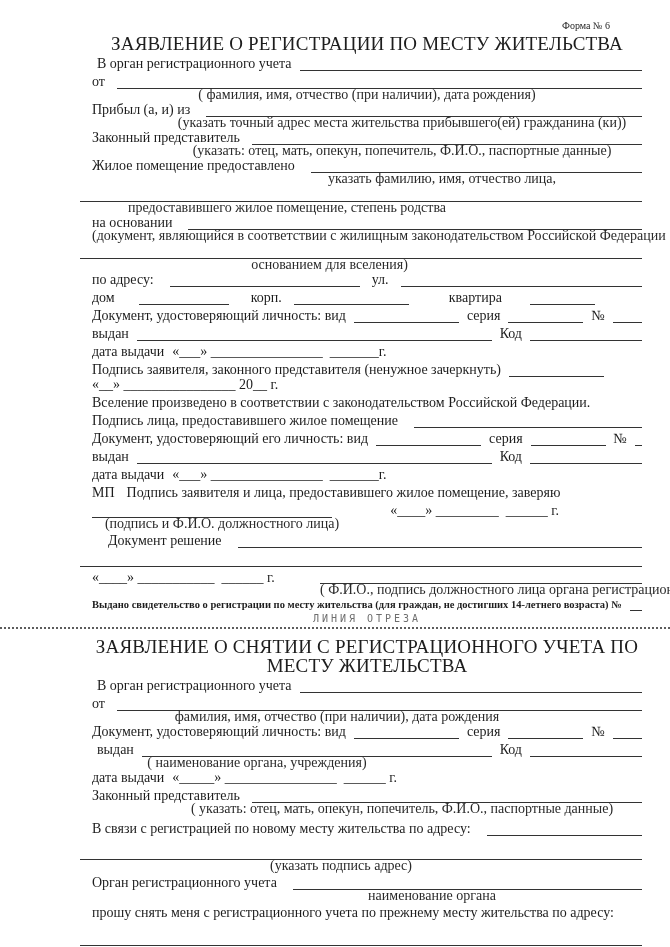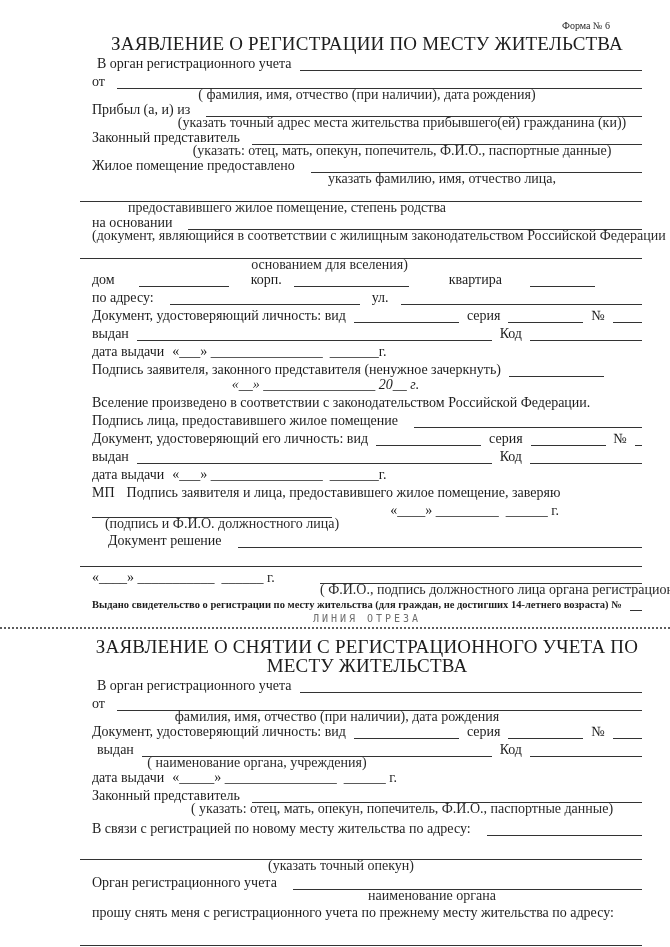--- a/index.html
+++ b/index.html
@@ -11,21 +11,21 @@
   }
   .formno{font-size:10px;text-align:right;padding-right:32px;line-height:12px;}
   .title{font-size:19px;text-align:center;line-height:19px;margin-top:2px;letter-spacing:.2px;}
   .row{display:flex;align-items:flex-end;font-size:14px;line-height:15px;margin-top:3px;white-space:nowrap;}
   .row span.lbl{flex:0 0 auto;}
   .bl{border-bottom:1px solid #333;height:13px;display:inline-block;flex:0 0 auto;}
   .fx{flex:1 1 auto;}
   .hint{font-size:14px;line-height:9px;color:#2a2a2a;text-align:center;margin-top:1px;white-space:nowrap;}
   .fullline{border-bottom:1px solid #333;height:13px;margin-left:-12px;}
   .pre{white-space:pre;}
-  .right{justify-content:center;padding-right:83px;font-style:italic;}
+  .right{justify-content:flex-start;padding-right:83px;}
   .mt0{margin-top:0;} .mt5{margin-top:5px;} .mt8{margin-top:8px;} .mt10{margin-top:10px;} .mt12{margin-top:12px;}
   .w65{width:65px;} .w75{width:75px;} .w90{width:90px;} .w95{width:95px;} .w105{width:105px;} .w112{width:112px;} .w115{width:115px;}
   .w190{width:190px;} .w240{width:240px;}
   .ml8{margin-left:8px;} .ml12{margin-left:12px;} .ml22{margin-left:22px;} .ml24{margin-left:24px;}
   .ml28{margin-left:28px;} .ml40{margin-left:40px;} .mr8{margin-right:8px;} .mr12{margin-right:12px;} .mr16{margin-right:16px;}
   .ind5{padding-left:5px;} .ind16{padding-left:16px;}
   .h-premises1{padding-left:150px;}
   .h-premises2{padding-right:160px;}
   .h-arrived{padding-left:70px;}
   .h-rep{padding-left:70px;}
@@ -88,33 +88,33 @@
   <div class="row">
     <span class="lbl mr16">на основании</span>
     <span class="bl fx"></span>
   </div>
   <div class="hint">(документ, являющийся в соответствии с жилищным законодательством Российской Федерации</div>
 
   <div class="fullline mt5"></div>
   <div class="hint h-basis2">основанием  для вселения)</div>
 
   <div class="row">
+    <span class="lbl mr16">по адресу:</span>
+    <span class="bl w190"></span>
+    <span class="lbl ml12 mr12">ул.</span>
+    <span class="bl fx"></span>
+  </div>
+
+  <div class="row">
     <span class="lbl">дом</span>
     <span class="bl w90 ml24"></span>
     <span class="lbl ml22">корп.</span>
     <span class="bl w115 ml12"></span>
     <span class="lbl ml40">квартира</span>
     <span class="bl w65 ml28"></span>
-  </div>
-
-  <div class="row">
-    <span class="lbl mr16">по адресу:</span>
-    <span class="bl w190"></span>
-    <span class="lbl ml12 mr12">ул.</span>
-    <span class="bl fx"></span>
   </div>
 
   <div class="row">
     <span class="lbl">Документ, удостоверяющий личность: вид</span>
     <span class="bl w105 ml8"></span>
     <span class="lbl ml8">серия</span>
     <span class="bl w75 ml8"></span>
     <span class="lbl ml8">№</span>
     <span class="bl fx ml8"></span>
   </div>
@@ -246,21 +246,21 @@
     <span class="lbl mr12">Законный представитель</span>
     <span class="bl fx"></span>
   </div>
   <div class="hint h-rep">( указать: отец, мать, опекун, попечитель, Ф.И.О., паспортные данные)</div>
 
   <div class="row mt8">
     <span class="lbl mr16">В связи с регистрацией по новому месту жительства по адресу:</span>
     <span class="bl fx"></span>
   </div>
   <div class="fullline mt10"></div>
-  <div class="hint h-f2addr">(указать точный опекун)</div>
+  <div class="hint h-f2addr">(указать подпись адрес)</div>
 
   <div class="row mt5">
     <span class="lbl mr16">Орган регистрационного учета</span>
     <span class="bl fx"></span>
   </div>
   <div class="hint h-f2organ">наименование органа</div>
 
   <div class="row mt5 plain">
     <span class="lbl">прошу снять меня с регистрационного учета по прежнему месту жительства по адресу:</span>
   </div>

